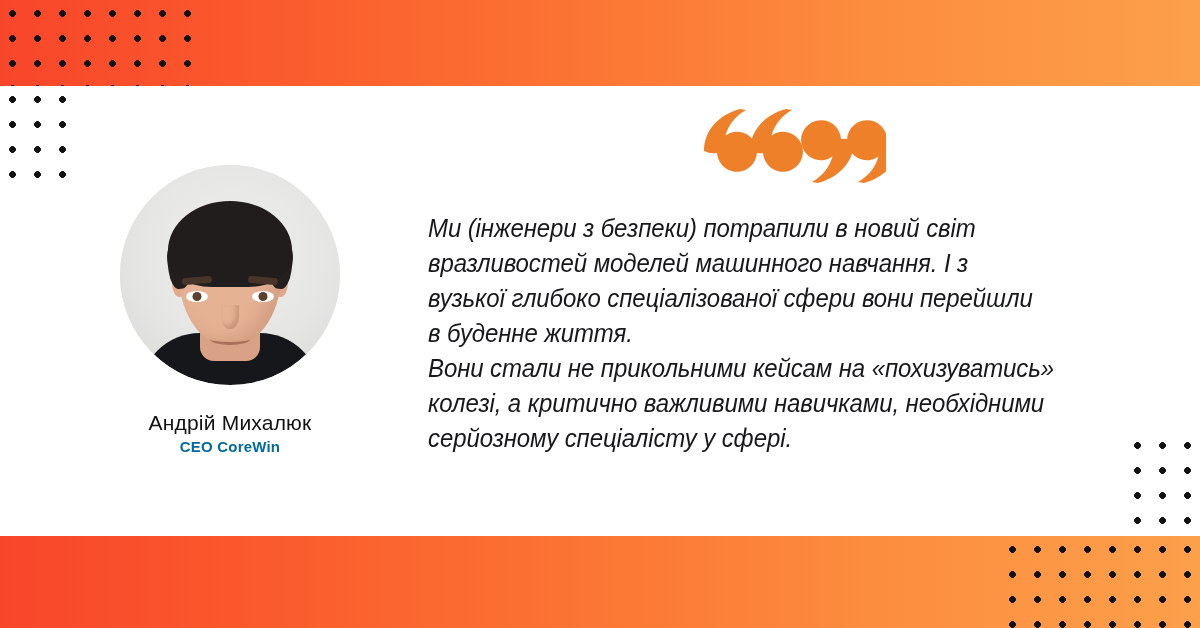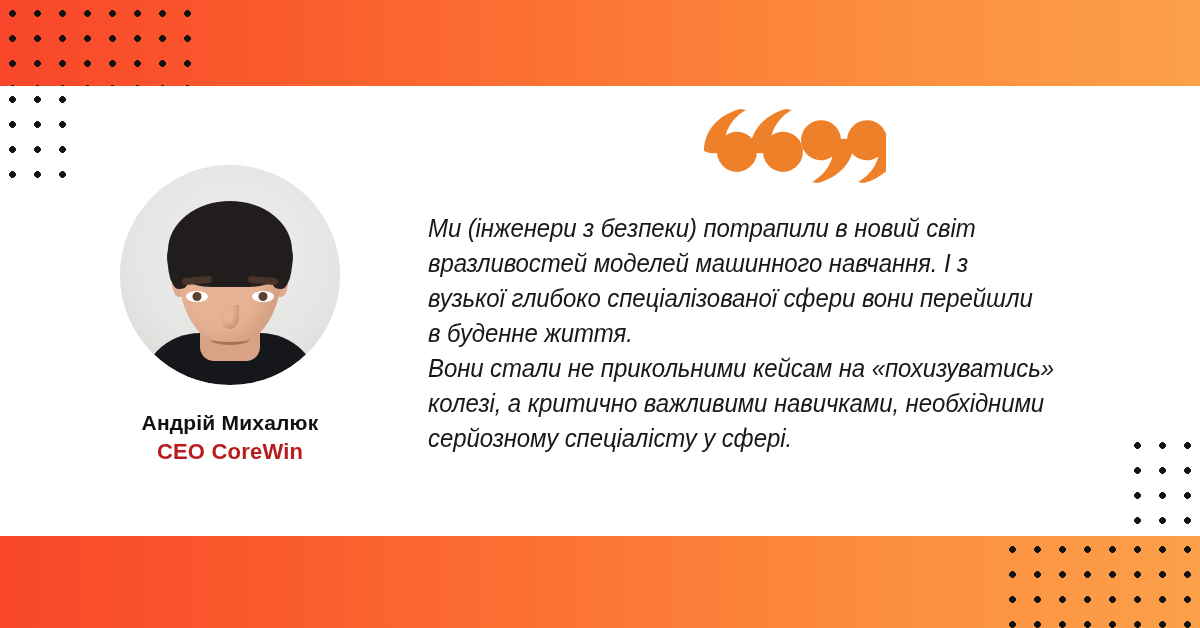--- a/index.html
+++ b/index.html
@@ -213,29 +213,29 @@
     transform: translateX(-50%);
     width: 40px;
     height: 9px;
     border-bottom: 3px solid #a9705b;
     border-radius: 0 0 50% 50%;
   }
 
   .person-name {
     margin-top: 24px;
     font-size: 21px;
-    font-weight: 700;
+    font-weight: 400;
     color: #111111;
     letter-spacing: 0.2px;
     line-height: 1.35;
   }
   .person-role {
-    font-size: 22px;
+    font-size: 15px;
     font-weight: 700;
-    color: #b91c1c;
+    color: #0369a1;
     letter-spacing: 0.2px;
     line-height: 1.35;
   }
 
   
   .quote-block {
     position: absolute;
     left: 428px;
     top: 109px;
     width: 700px;

